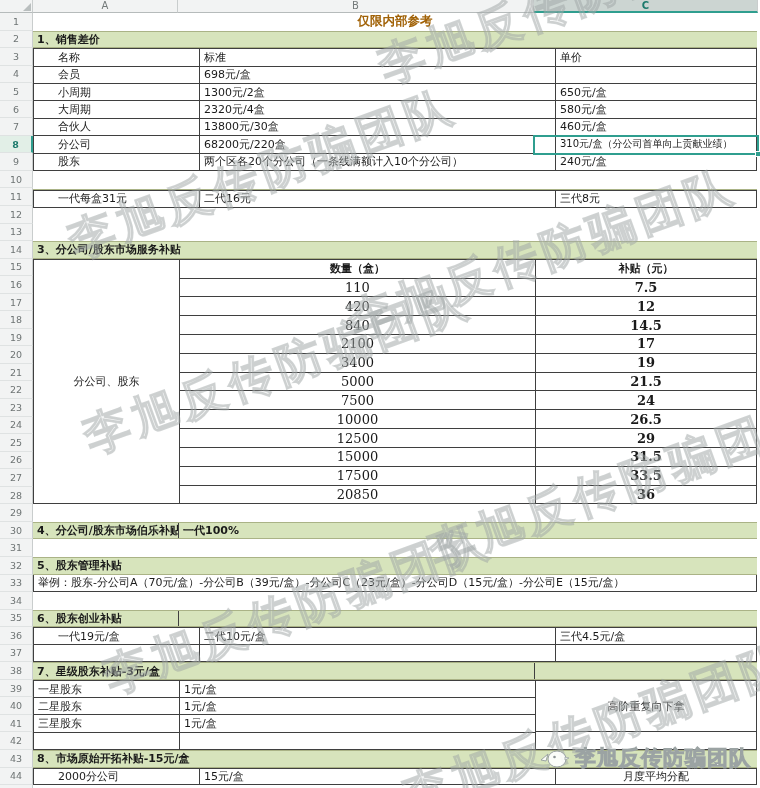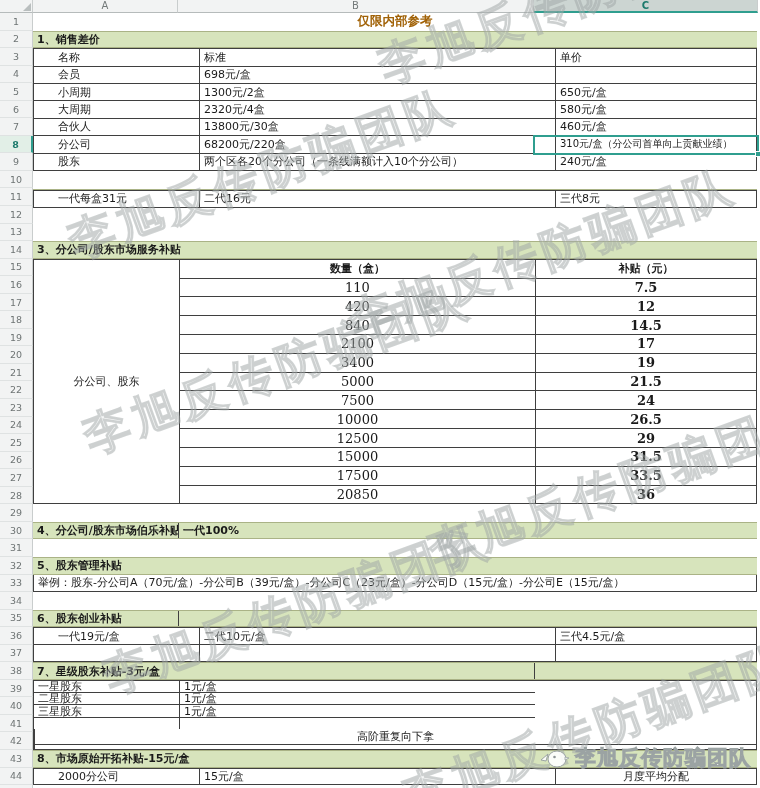--- a/index.html
+++ b/index.html
@@ -46,21 +46,21 @@
                   border-bottom:1px solid #3f3f3f; display:flex; align-items:center; padding:0 4px;
                   font-size:11px; white-space:nowrap; overflow:hidden; background:#fff; }
   
   #tbl-svc { top:258.7px; height:245.7px; flex-direction:row; }
   #svc-merged { width:145px; flex:none; display:flex; align-items:center; justify-content:center;
                 font-size:11px; white-space:nowrap; }
   #svc-right { flex:1; display:flex; flex-direction:column; border-left:1px solid #3f3f3f; }
   #svc-right .tr .td:first-child { width:355px; flex:none; }
   #svc-right .tr .td:last-child { flex:1; }
   
-  #tbl-star { top:679.9px; height:70.2px; flex-direction:column; }
+  #tbl-star { top:679.9px; height:70.2px; flex-direction:row; }
   #star-left { width:501px; flex:none; display:flex; flex-direction:column; }
   #star-left .tr .td:first-child { width:145px; flex:none; }
   #star-left .tr .td:last-child { flex:1; }
   #star-right { flex:1; display:flex; flex-direction:column; border-left:1px solid #3f3f3f; }
   #star-note { flex:3; display:flex; align-items:center; justify-content:center; font-size:11px; }
   #star-empty-c { flex:1; border-top:1px solid #3f3f3f; }
   
   #sel-c8 { position:absolute; left:533px; top:135px; width:226px; height:20px;
             border:2px solid #2f9e8f; z-index:7; pointer-events:none; }
   #sel-c8 .handle { position:absolute; right:-4px; bottom:-4px; width:6px; height:6px;

